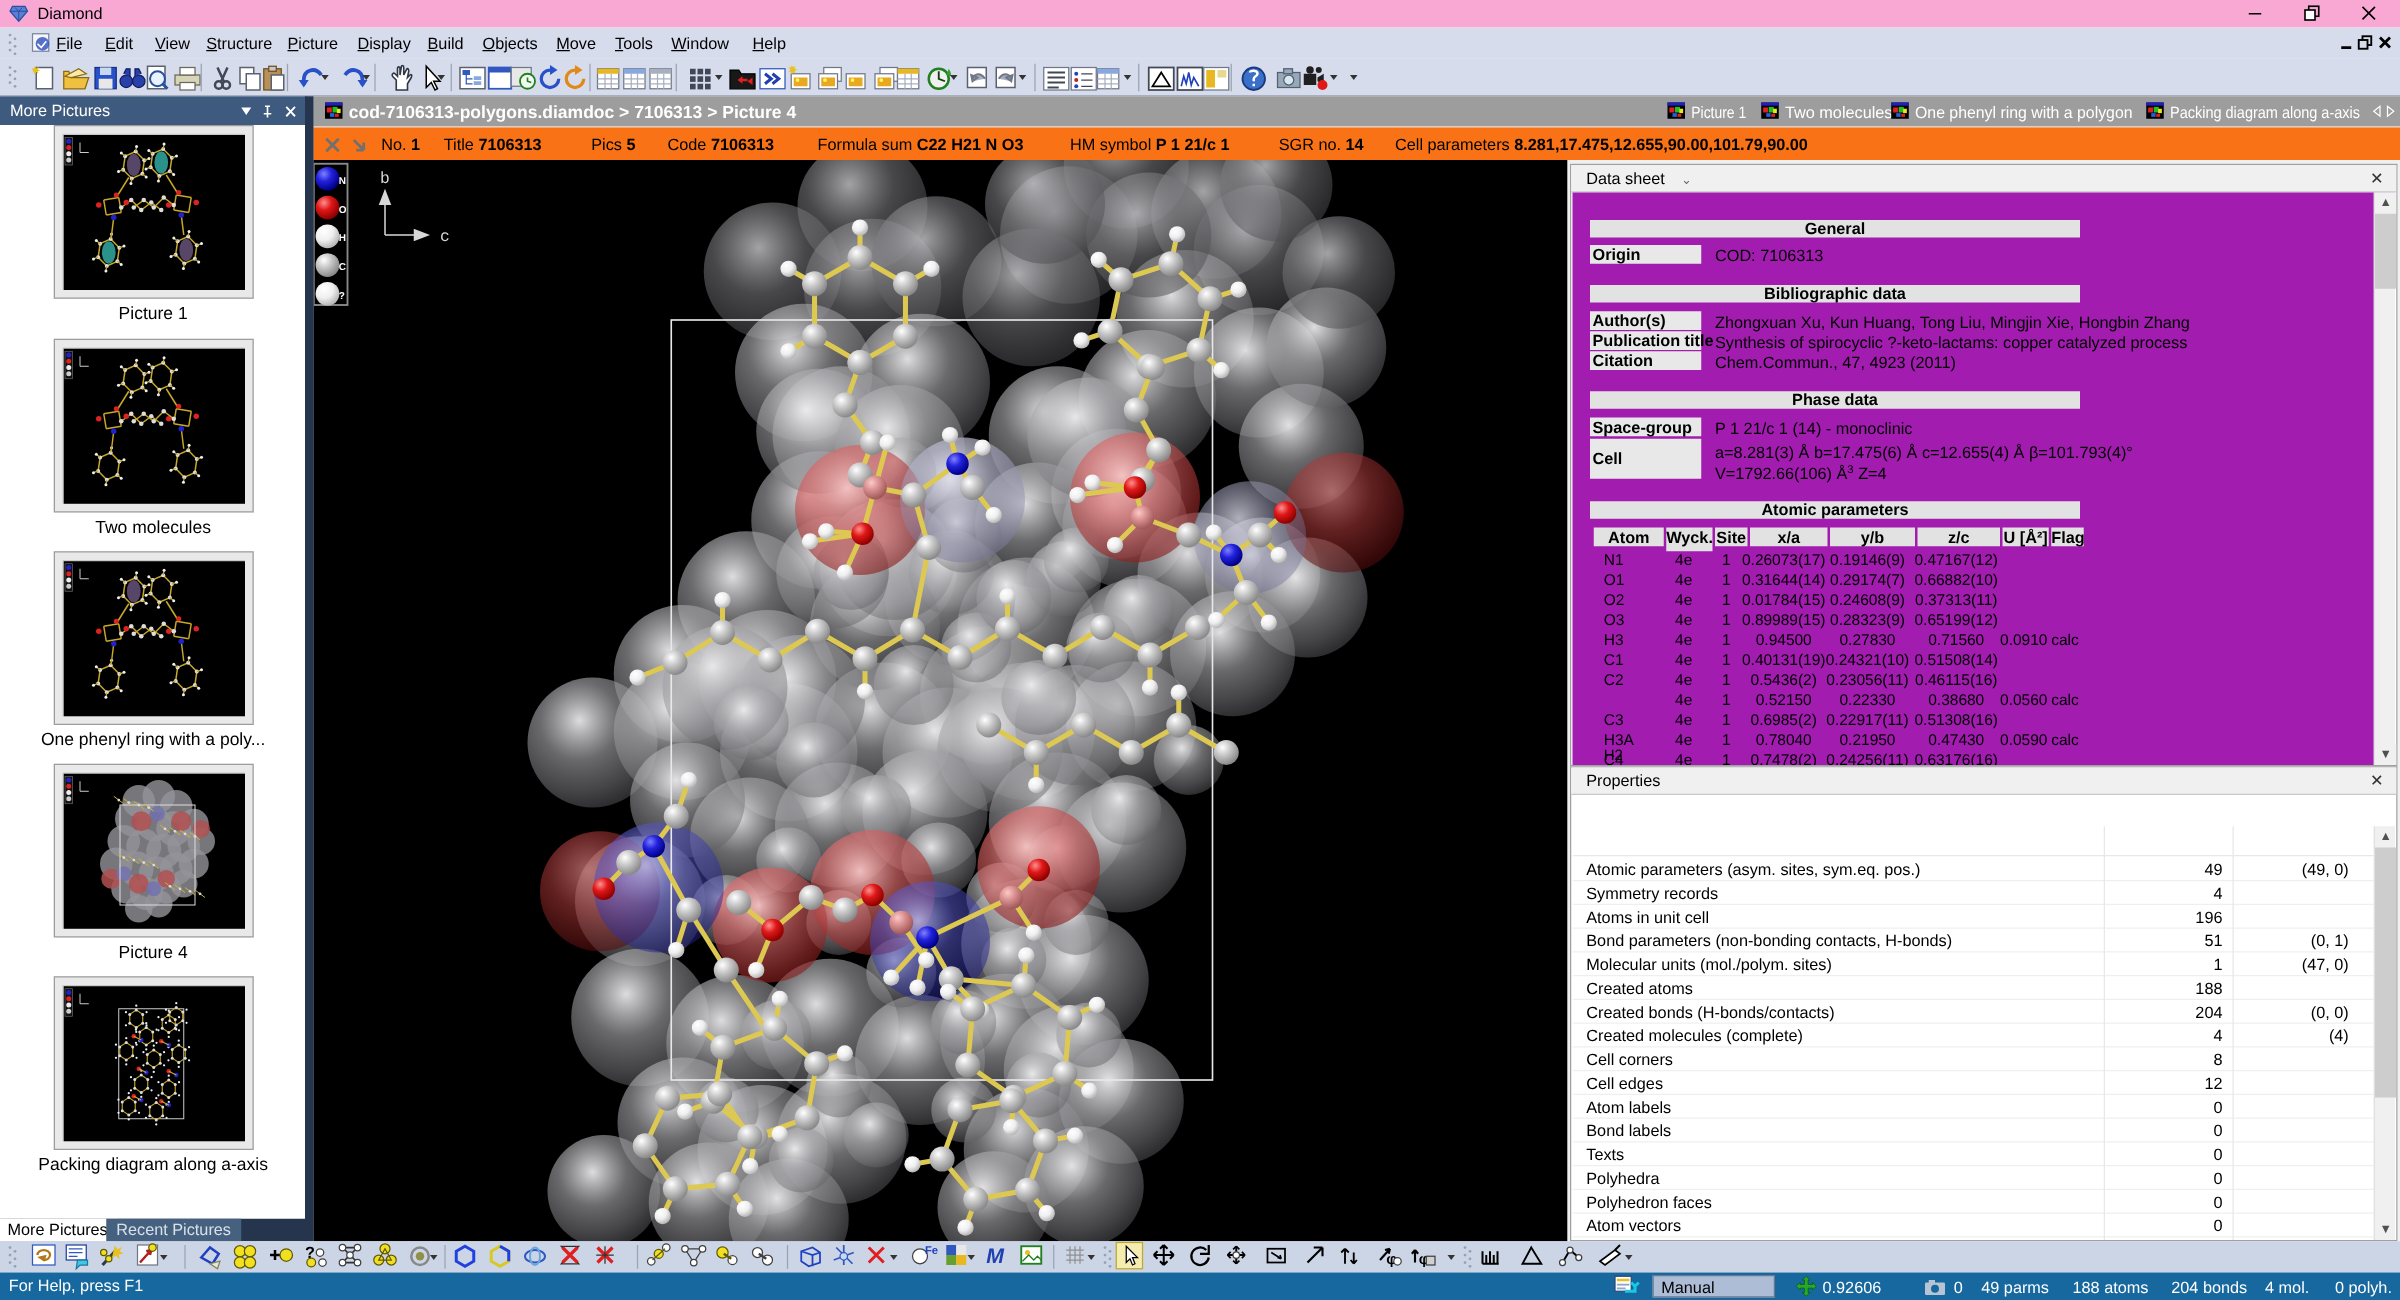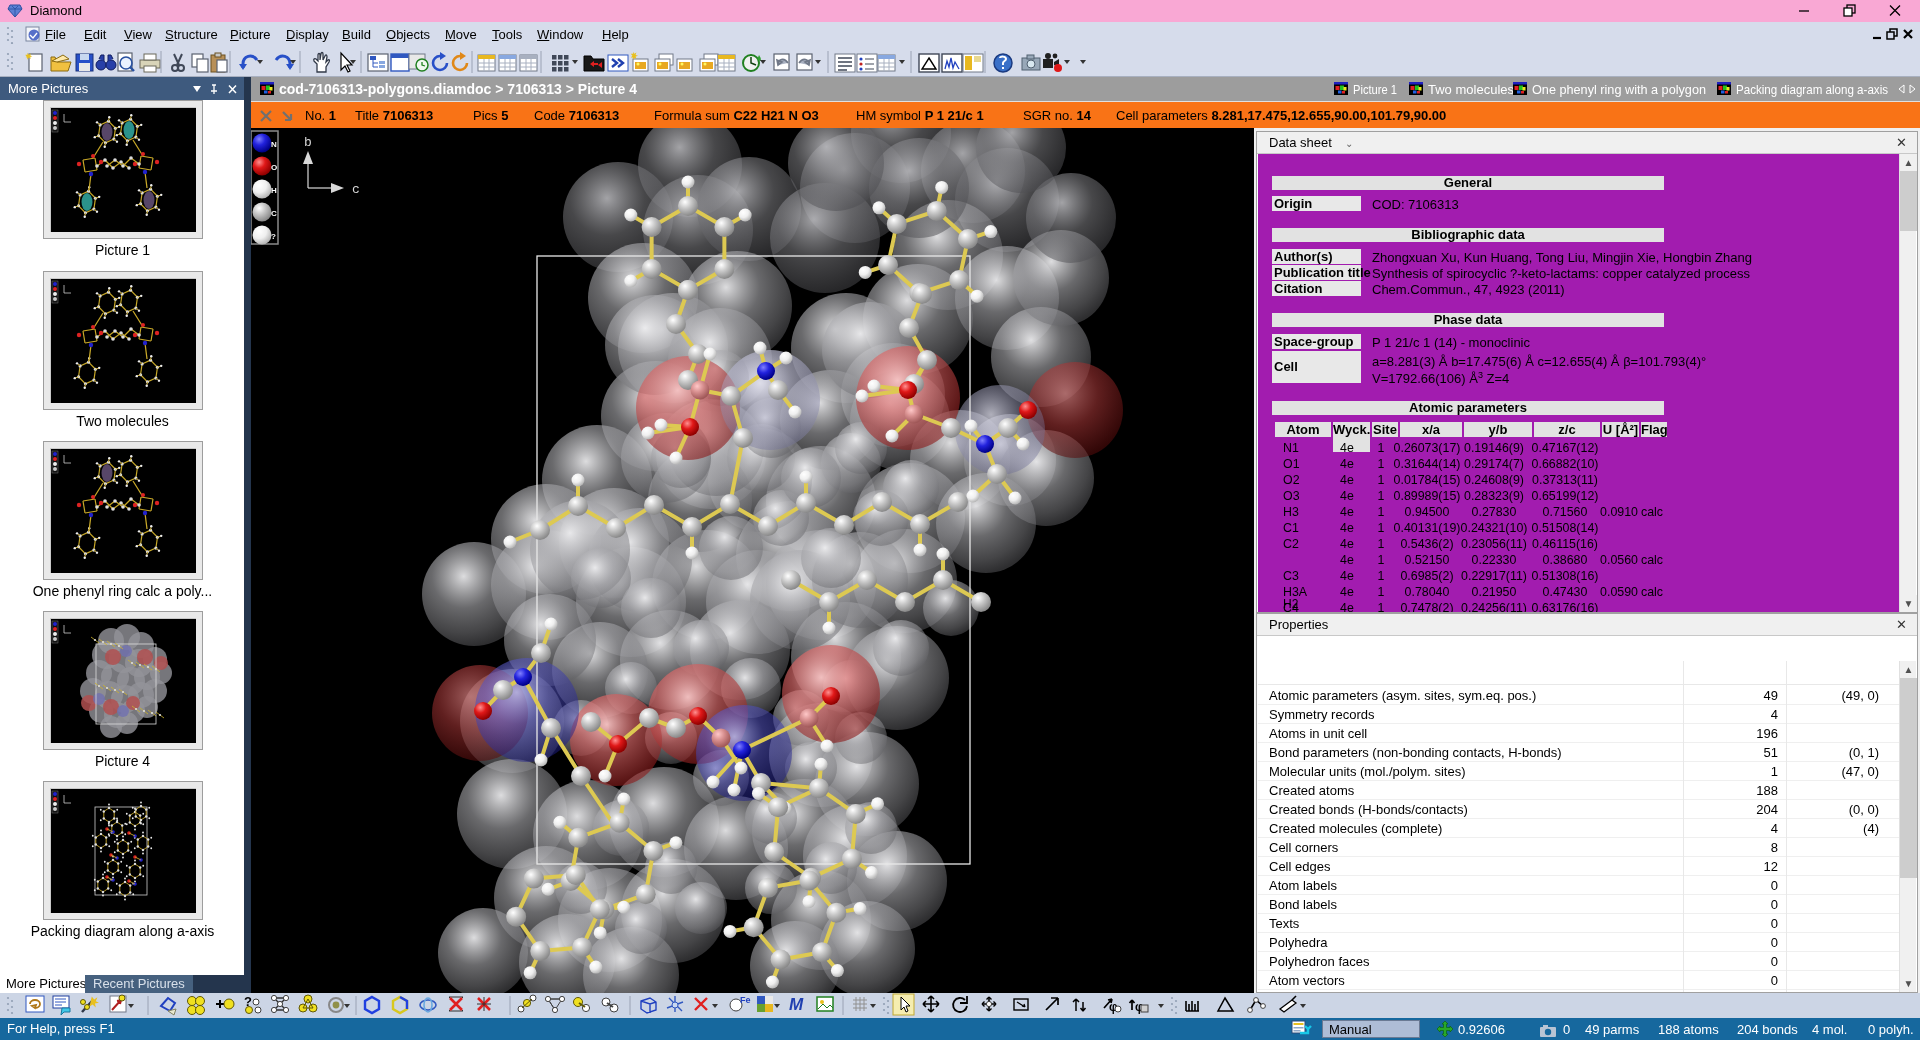--- a/index.html
+++ b/index.html
@@ -800,21 +800,21 @@
             <circle cx="88" cy="56" r="1.8" fill="#ddd"></circle>
             <circle cx="80" cy="50" r="1.8" fill="#ddd"></circle>
             <circle cx="72" cy="58" r="1.8" fill="#ddd"></circle>
             <circle cx="64" cy="52" r="1.8" fill="#ddd"></circle>
             <circle cx="56" cy="58" r="1.8" fill="#ddd"></circle>
             <circle cx="50" cy="54" r="2.2" fill="#d22"></circle>
             <ellipse cx="56" cy="24" rx="5.5" ry="9" fill="#5c4a6e" opacity="0.95" transform="rotate(0 56 24)"></ellipse>
           </g>
         </svg></div>
     </div>
-  <div class="tcap" style="top:506px">One phenyl ring calc a poly...</div>
+  <div class="tcap" style="top:506px">One phenyl ring with a poly...</div>
   <div class="thumb" style="top:534px">
       <div class="inner"></div>
       <div class="img" id="th4"><svg width="145" height="124">
           <g>
             <circle cx="60" cy="22" r="13" fill="#93939a" opacity="0.8"></circle>
             <circle cx="76" cy="18" r="13" fill="#93939a" opacity="0.8"></circle>
             <circle cx="90" cy="26" r="13" fill="#93939a" opacity="0.8"></circle>
             <circle cx="55" cy="36" r="14" fill="#93939a" opacity="0.8"></circle>
             <circle cx="72" cy="40" r="14" fill="#93939a" opacity="0.8"></circle>
             <circle cx="88" cy="44" r="14" fill="#93939a" opacity="0.8"></circle>
@@ -1718,21 +1718,21 @@
         <span class="dsval" style="left:114px;top:181px">P 1 21/c 1 (14) - monoclinic</span>
       <div class="dslab" style="top:197px;height:32px;">
           <span style="position:absolute;top:8px">Cell</span>
         </div>
       <span class="dsval" style="left:114px;top:200px">a=8.281(3) Å b=17.475(6) Å c=12.655(4) Å β=101.793(4)°</span>
       <span class="dsval" style="left:114px;top:216px">V=1792.66(106) Å<sup style="font-size:9px">3</sup> Z=4</span>
 
       <div class="dsband" style="top:247px">Atomic parameters</div>
       <div id="atable">
           <div style="position:absolute;left:17px;top:268px;width:56px;height:15px;background:#e2e2e2;text-align:center;font-weight:bold;font-size:13px;line-height:15px">Atom</div>
-          <div style="position:absolute;left:75px;top:268px;width:37px;height:30px;background:#e2e2e2;text-align:center;font-weight:bold;font-size:13px;line-height:15px">Wyck.</div>
+          <div style="position:absolute;left:75px;top:268px;width:37px;height:19px;background:#e2e2e2;text-align:center;font-weight:bold;font-size:13px;line-height:15px">Wyck.</div>
           <div style="position:absolute;left:114px;top:268px;width:26px;height:15px;background:#e2e2e2;text-align:center;font-weight:bold;font-size:13px;line-height:15px">Site</div>
           <div style="position:absolute;left:142px;top:268px;width:62px;height:15px;background:#e2e2e2;text-align:center;font-weight:bold;font-size:13px;line-height:15px">x/a</div>
           <div style="position:absolute;left:206px;top:268px;width:68px;height:15px;background:#e2e2e2;text-align:center;font-weight:bold;font-size:13px;line-height:15px">y/b</div>
           <div style="position:absolute;left:276px;top:268px;width:66px;height:15px;background:#e2e2e2;text-align:center;font-weight:bold;font-size:13px;line-height:15px">z/c</div>
           <div style="position:absolute;left:344px;top:268px;width:37px;height:15px;background:#e2e2e2;text-align:center;font-weight:bold;font-size:13px;line-height:15px">U [Å²]</div>
           <div style="position:absolute;left:383px;top:268px;width:26px;height:15px;background:#e2e2e2;text-align:center;font-weight:bold;font-size:13px;line-height:15px">Flag</div>
           <div style="position:absolute;top:287px;font-size:12.4px;left:25px;">N1</div>
           <div style="position:absolute;top:287px;font-size:12.4px;left:29px;width:120px;text-align:center;">4e</div>
           <div style="position:absolute;top:287px;font-size:12.4px;left:63px;width:120px;text-align:center;">1</div>
           <div style="position:absolute;top:287px;font-size:12.4px;left:109px;width:120px;text-align:center;">0.26073(17)</div>

